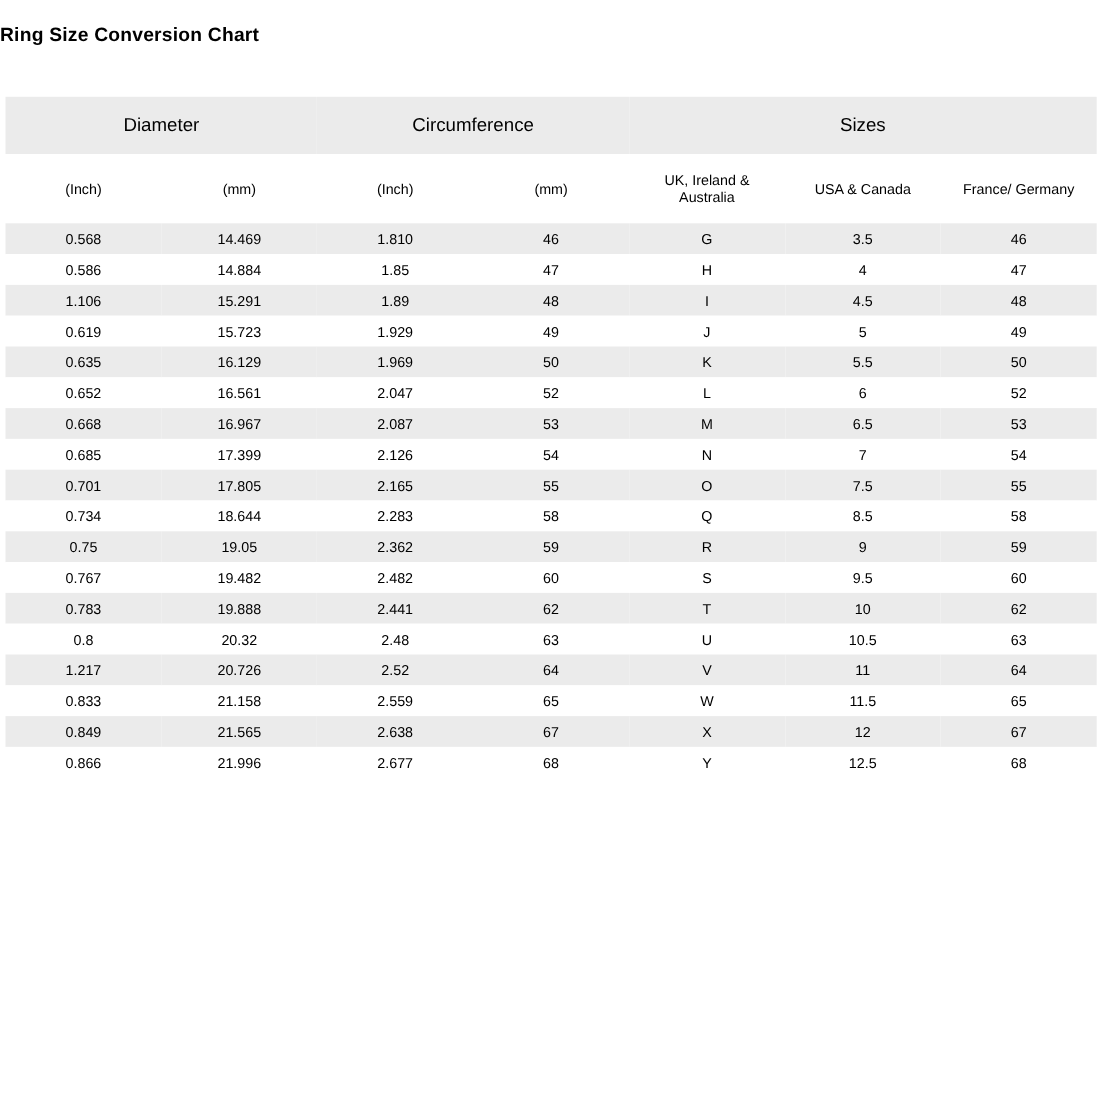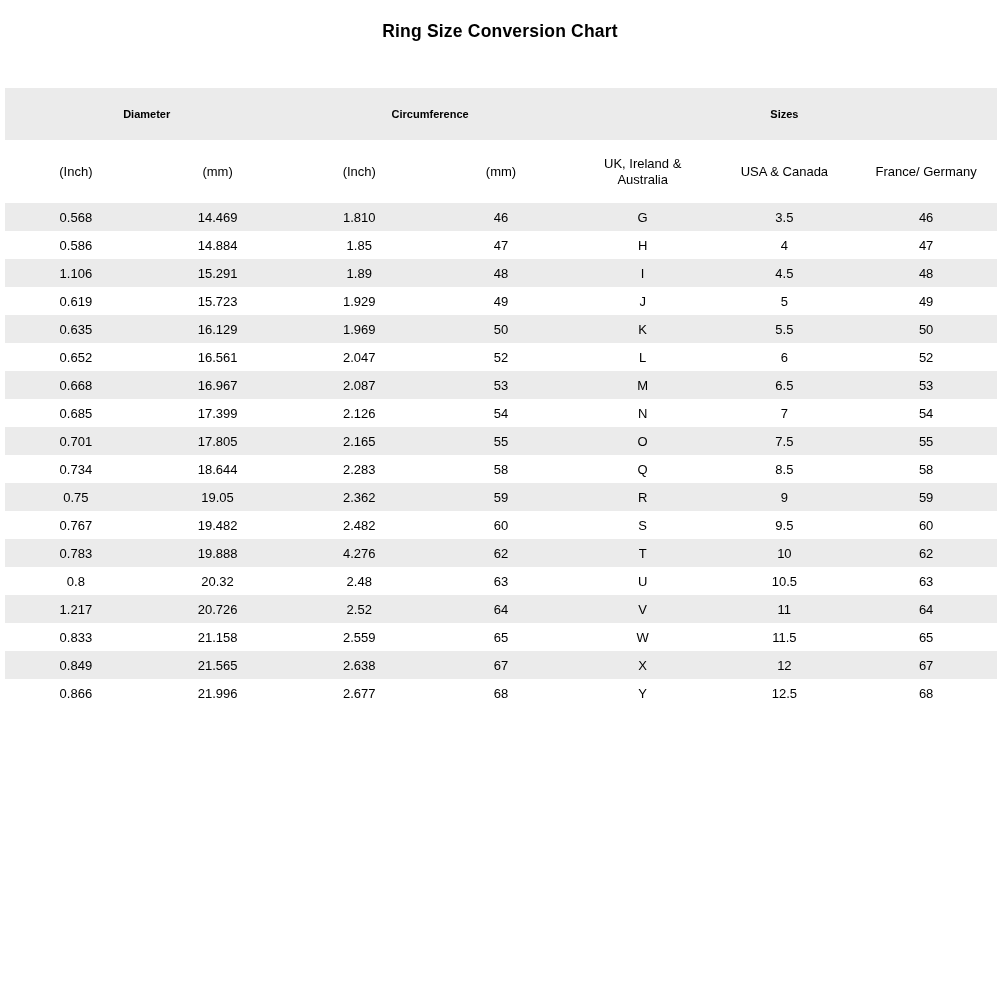--- a/index.html
+++ b/index.html
@@ -12,21 +12,21 @@
   }
   .page {
     width: 1000px;
     height: 1000px;
     overflow: hidden;
     position: relative;
   }
   .chart-title {
     margin: 0;
     padding-top: 21px;
-    text-align: center;
+    text-align: left;
     font-size: 17.5px;
     font-weight: bold;
     letter-spacing: 0.2px;
     line-height: 20px;
   }
   table.conversion-table {
     border-collapse: collapse;
     table-layout: fixed;
     width: 992px;
     margin: 47px 3px 0 5px;
@@ -36,22 +36,22 @@
     text-align: center;
     vertical-align: middle;
     padding: 0 6px;
     font-weight: normal;
   }
   tr.group-row {
     height: 52px;
     background: #ebebeb;
   }
   tr.group-row th {
-    font-size: 11px;
-    font-weight: bold;
+    font-size: 17px;
+    font-weight: normal;
   }
   tr.subheader-row {
     height: 63px;
     background: #ffffff;
   }
   tr.subheader-row th {
     font-size: 13px;
     line-height: 16px;
   }
   tbody tr {
@@ -199,21 +199,21 @@
           <td>19.482</td>
           <td>2.482</td>
           <td>60</td>
           <td>S</td>
           <td>9.5</td>
           <td>60</td>
         </tr>
         <tr>
           <td>0.783</td>
           <td>19.888</td>
-          <td>4.276</td>
+          <td>2.441</td>
           <td>62</td>
           <td>T</td>
           <td>10</td>
           <td>62</td>
         </tr>
         <tr>
           <td>0.8</td>
           <td>20.32</td>
           <td>2.48</td>
           <td>63</td>

